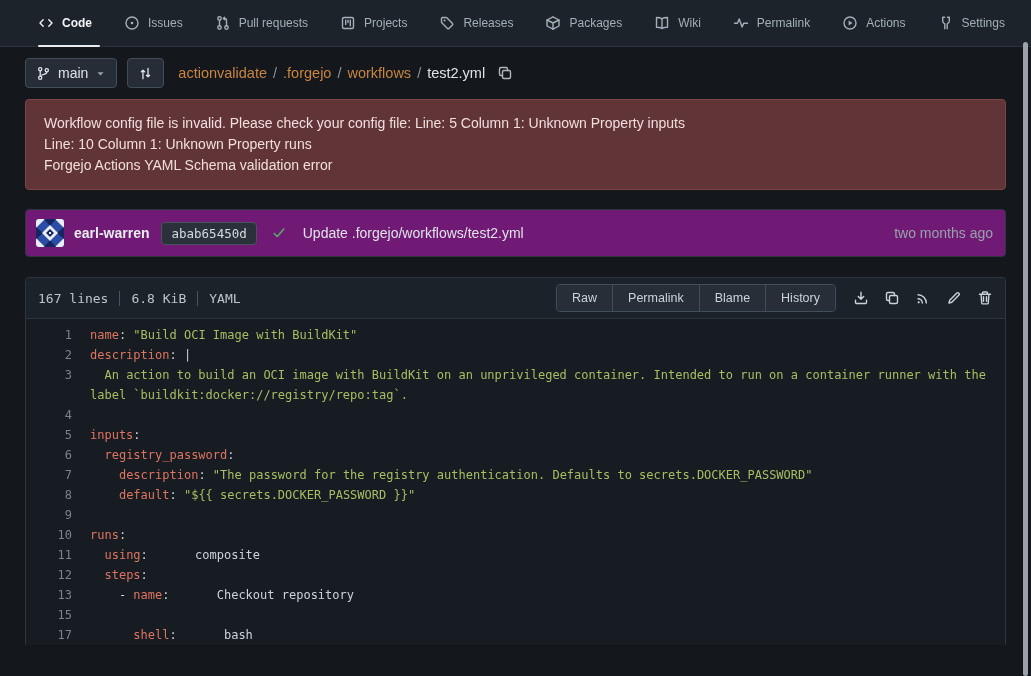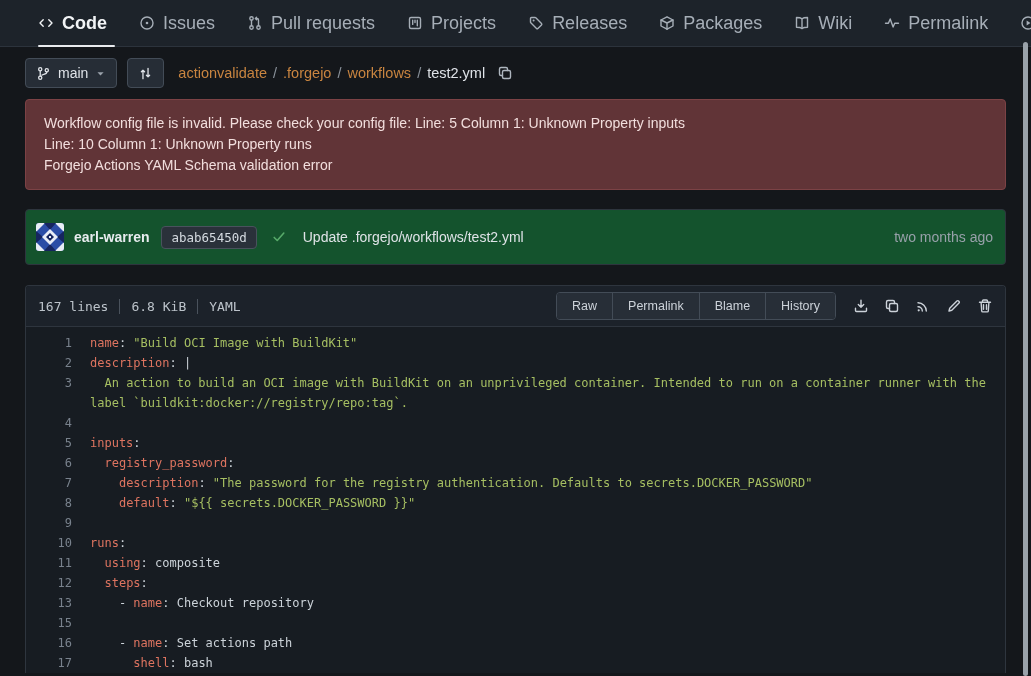--- a/index.html
+++ b/index.html
@@ -12,21 +12,21 @@
   }
   svg { display:block; }
   .icon { display:inline-flex; align-items:center; justify-content:center; flex:none; }
 
   
   .navbar {
     height:47px; background:#1d232a; border-bottom:1px solid #2c333c;
     display:flex; align-items:stretch; padding:0 30px; gap:0;
   }
   .nav-item {
-    display:flex; align-items:center; gap:8px; color:#a6aeb7; font-size:18px;
+    display:flex; align-items:center; gap:8px; color:#a6aeb7; font-size:12px;
     padding:0 16px; cursor:pointer; position:relative; white-space:nowrap;
   }
   .nav-item:first-child { padding-left:8px; }
   .nav-item.active { color:#f2f4f6; font-weight:bold; }
   .nav-item.active::after {
     content:""; position:absolute; left:8px; right:8px; bottom:-1px;
     height:2px; background:#e9ebee; border-radius:1px;
   }
   .nav-item.push-right { margin-left:auto; padding-right:4px; }
 
@@ -49,22 +49,22 @@
 
   
   .error-box {
     background:#613437; border:1px solid #7c4245; border-radius:4px;
     padding:13px 18px; color:#f2dedd; font-size:14px; line-height:21px;
     margin-bottom:19px;
   }
 
   
   .commit-box {
-    display:flex; align-items:center; background:#14532d;
-    border:1px solid #2e353e; border-radius:4px; height:56px;
+    display:flex; align-items:center; background:#701a75;
+    border:1px solid #2e353e; border-radius:4px; height:48px;
     padding:0 12px 0 10px; font-size:14px; margin-bottom:20px;
   }
   .avatar { width:28px; height:28px; border-radius:3px; overflow:hidden; flex:none; cursor:pointer; }
   .commit-author { font-weight:bold; color:#e8ecef; margin:0 12px 0 10px; cursor:pointer; }
   .commit-hash {
     font-family:"DejaVu Sans Mono","Liberation Mono",monospace; font-size:12.5px;
     background:#2a313a; border:1px solid #49525d; border-radius:4px;
     padding:3px 9px; color:#d4dae0; cursor:pointer;
   }
   .commit-check { color:#58ab6a; margin:0 7px 0 15px; }
@@ -99,21 +99,21 @@
   }
   .code-row { display:flex; }
   .ln {
     width:64px; min-width:64px; text-align:right; padding-right:18px;
     color:#79828d; user-select:none; cursor:pointer;
   }
   .lc { white-space:pre-wrap; word-break:break-all; flex:1; padding-right:10px; color:#ccd3d9; min-height:20px; }
   .tk-key { color:#de7460; }
   .tk-str { color:#a6bf62; }
   .tk-p   { color:#ccd3d9; }
-  .tk-v   { color:#ccd3d9; }
+  .tk-v   { color:#ccd3d9;margin-left:40px; }
 
   
   .scrollbar-thumb {
     position:fixed; right:3px; top:42px; bottom:0; width:5px;
     background:#9aa2aa; border-radius:3px; cursor:pointer;
   }
 </style>
 </head>
 <body>
 
@@ -382,24 +382,20 @@
         </div>
         <div class="code-row">
           <span class="ln">13</span>
           <span class="lc"><span class="tk-p">    - </span><span class="tk-key">name</span><span class="tk-p">: </span><span class="tk-v">Checkout repository</span></span>
         </div>
         <div class="code-row">
           <span class="ln">15</span>
           <span class="lc"></span>
         </div>
         <div class="code-row">
-          <span class="ln">16</span>
-          <span class="lc"><span class="tk-p">    - </span><span class="tk-key">name</span><span class="tk-p">: </span><span class="tk-v">Set actions path</span></span>
-        </div>
-        <div class="code-row">
           <span class="ln">17</span>
           <span class="lc"><span class="tk-p">      </span><span class="tk-key">shell</span><span class="tk-p">: </span><span class="tk-v">bash</span></span>
         </div>
       </div>
   </div>
 
 </div>
 
 <div class="scrollbar-thumb"></div>
 

